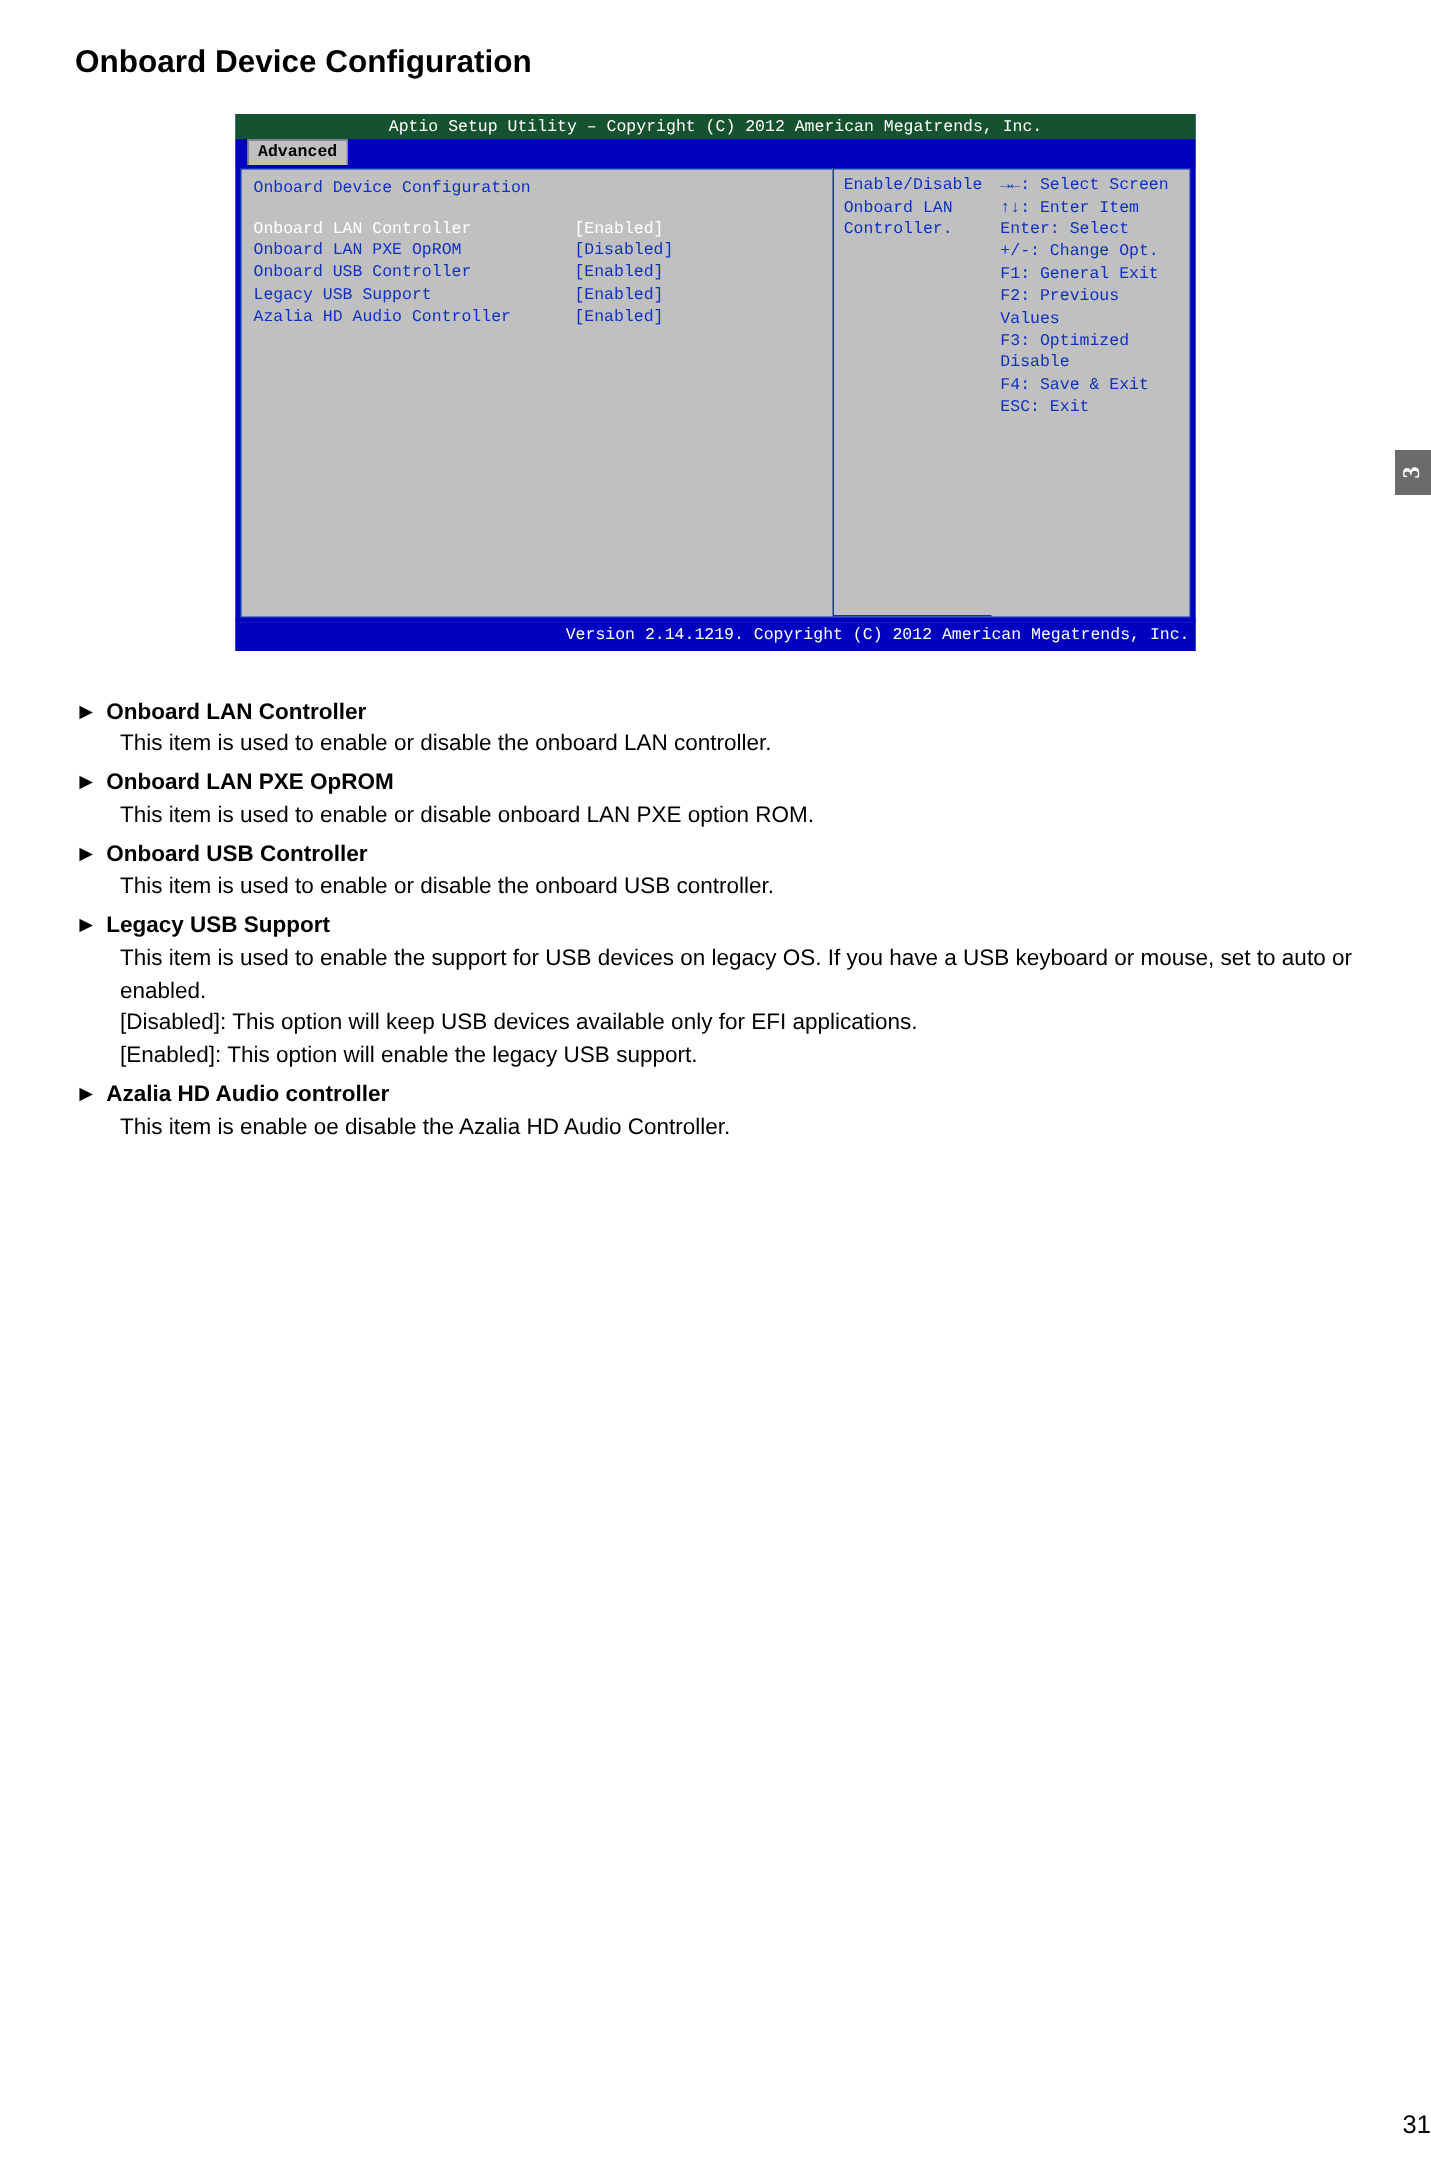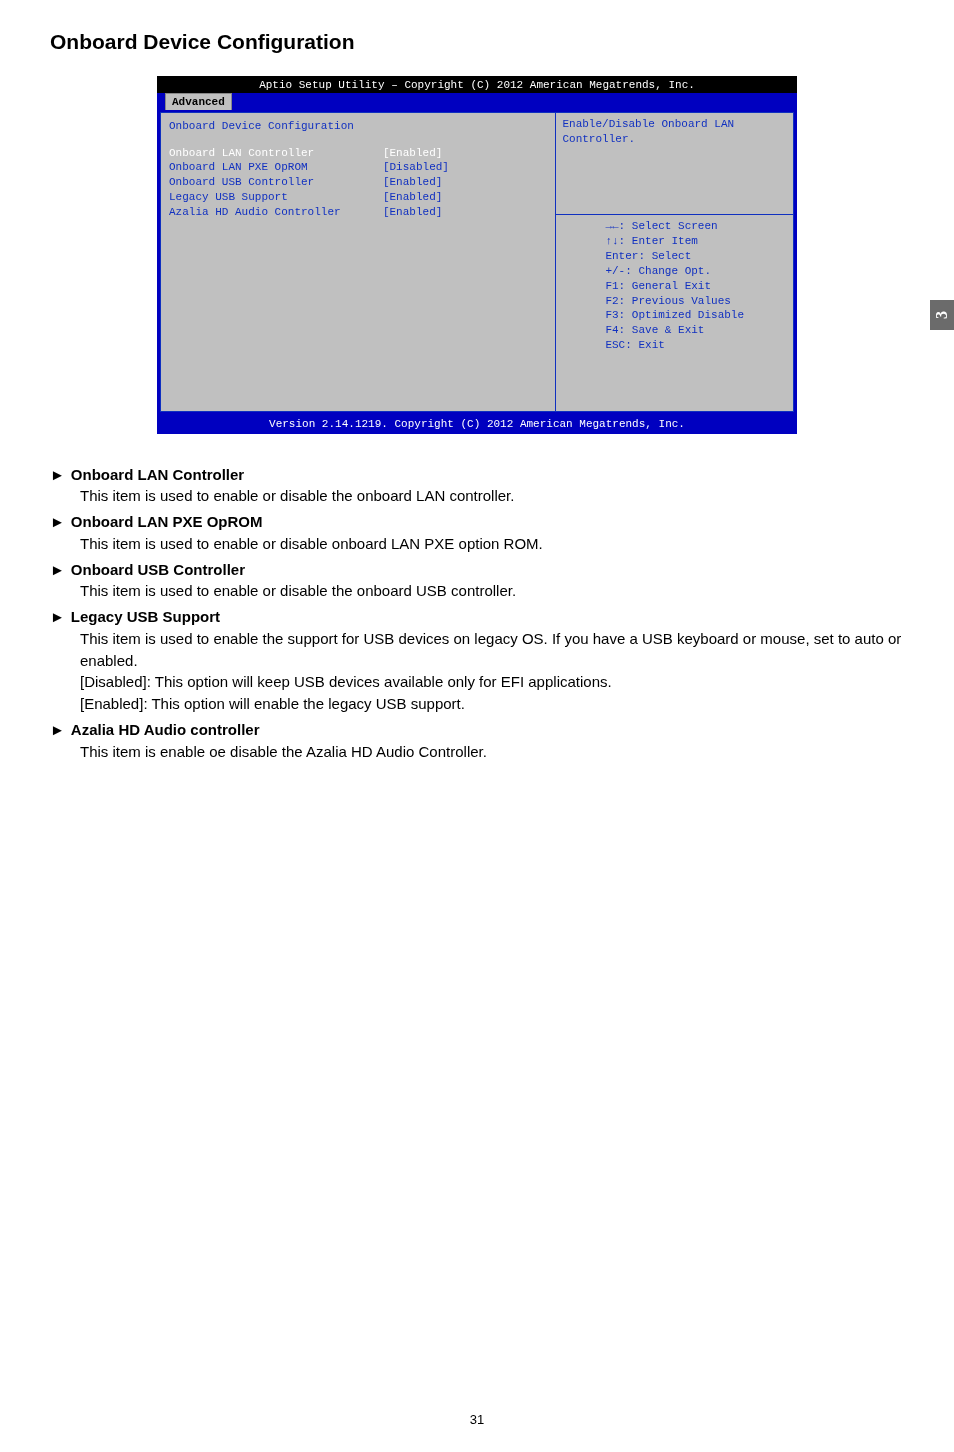--- a/index.html
+++ b/index.html
@@ -25,21 +25,21 @@
     }
     .bios-container {
       width: 640px;
       margin: 0 auto 30px auto;
       font-family: "Courier New", monospace;
       font-size: 11px;
       line-height: 1.35;
       background: #0000c0;
     }
     .bios-header {
-      background: #000000;
+      background: #14532d;
       color: #ffffff;
       text-align: center;
       padding: 2px 4px 0 4px;
     }
     .bios-tabbar {
       background: #0000c0;
       padding: 0 8px 2px 8px;
       color: #fff;
     }
     .bios-tab {
@@ -62,23 +62,21 @@
     .bios-left {
       flex: 1.6;
       border: 1px solid #1030c0;
       border-right: none;
       padding: 6px 8px;
       height: 300px;
     }
     .bios-right {
       flex: 1;
       display: flex;
-      flex-direction: column;
       border: 1px solid #1030c0;
-      align-items: center;
     }
     .bios-right-top {
       flex: 0.5;
       border-bottom: 1px solid #1030c0;
       padding: 4px 6px;
     }
     .bios-right-bot {
       flex: 1;
       padding: 4px 6px;
     }
@@ -98,21 +96,21 @@
     }
     .bios-label {
       flex: 1.3;
     }
     .bios-value {
       flex: 1;
     }
     .bios-footer {
       background: #0000c0;
       color: #ffffff;
-      text-align: center;
+      text-align: right;
       padding: 2px 4px;
     }
     .help-line {
       color: #1030c0;
     }
     .desc-text {
       color: #1030c0;
     }
     .content {
       font-size: 15px;
@@ -146,22 +144,22 @@
       align-items: center;
       justify-content: center;
       font-weight: bold;
       writing-mode: vertical-rl;
       transform: rotate(180deg);
     }
     .page-number {
       position: absolute;
       bottom: 25px;
       width: 954px;
-      text-align: center;
-      font-size: 13px;
+      text-align: right;
+      font-size: 17px;
     }
   </style>
 </head>
 <body>
 
 <div class="page-wrap">
   <h2 class="page-title">Onboard Device Configuration</h2>
 
   <div class="bios-container">
     <div class="bios-header">Aptio Setup Utility – Copyright (C) 2012 American Megatrends, Inc.</div>

